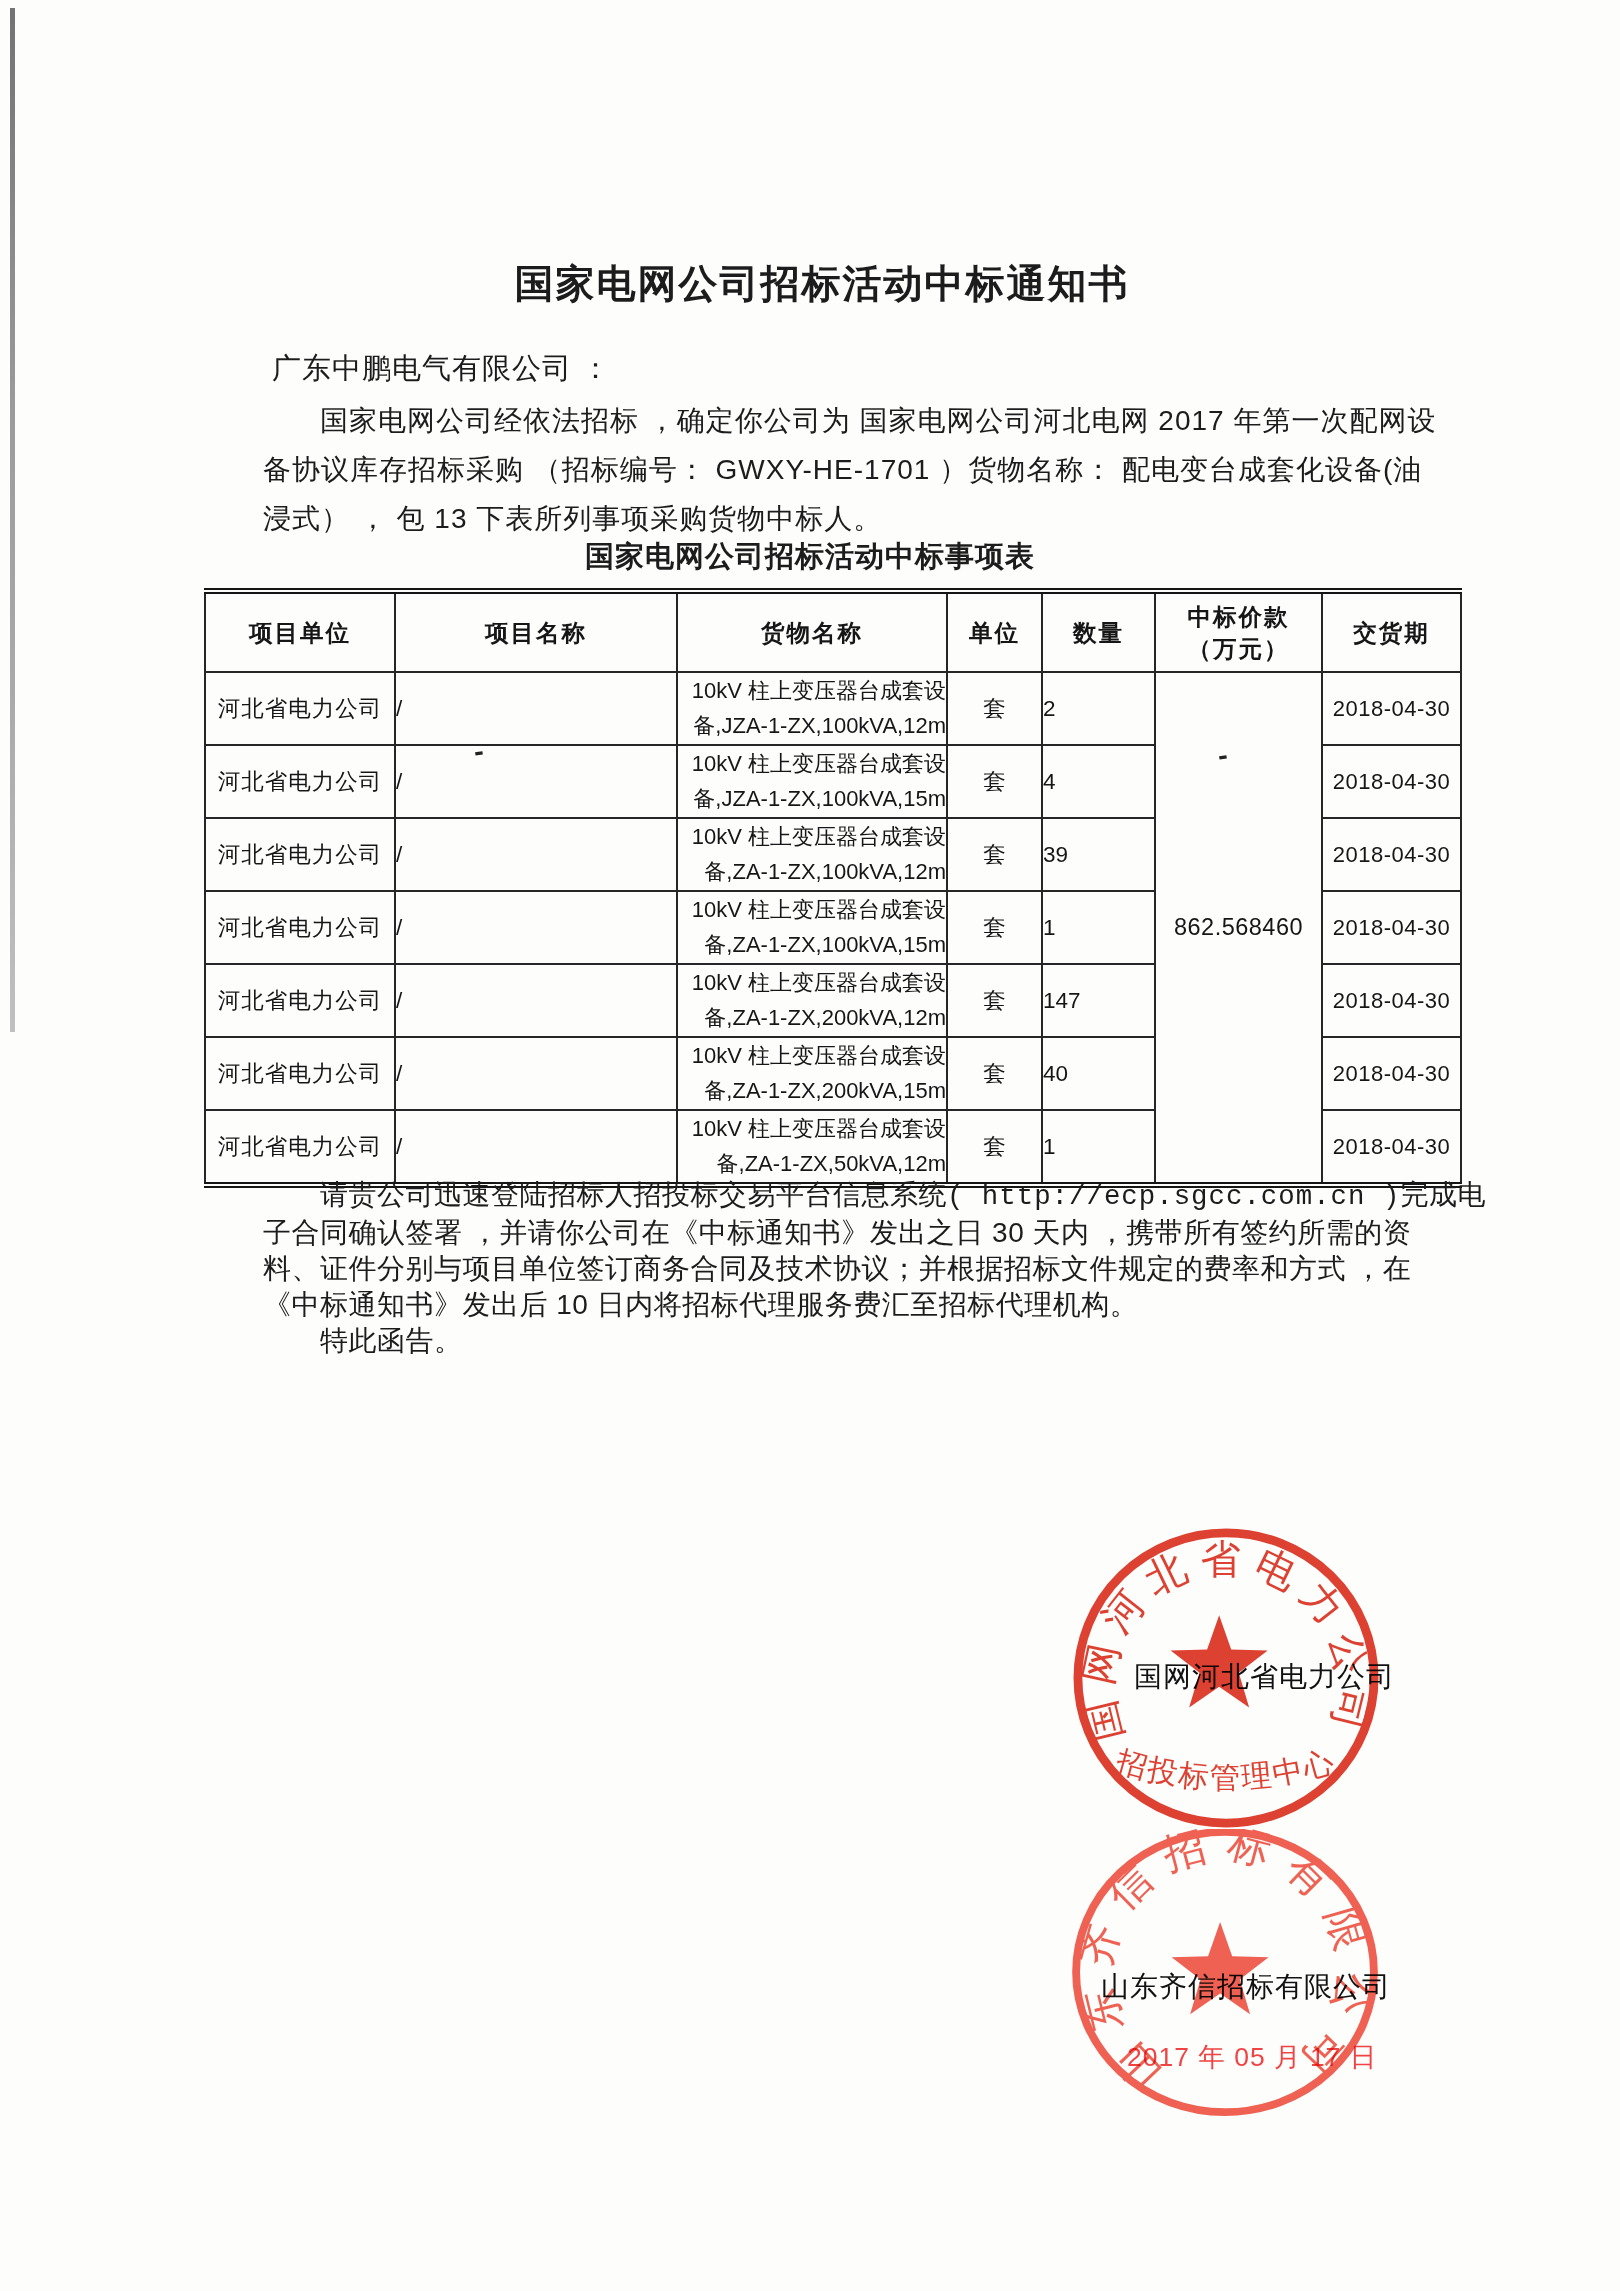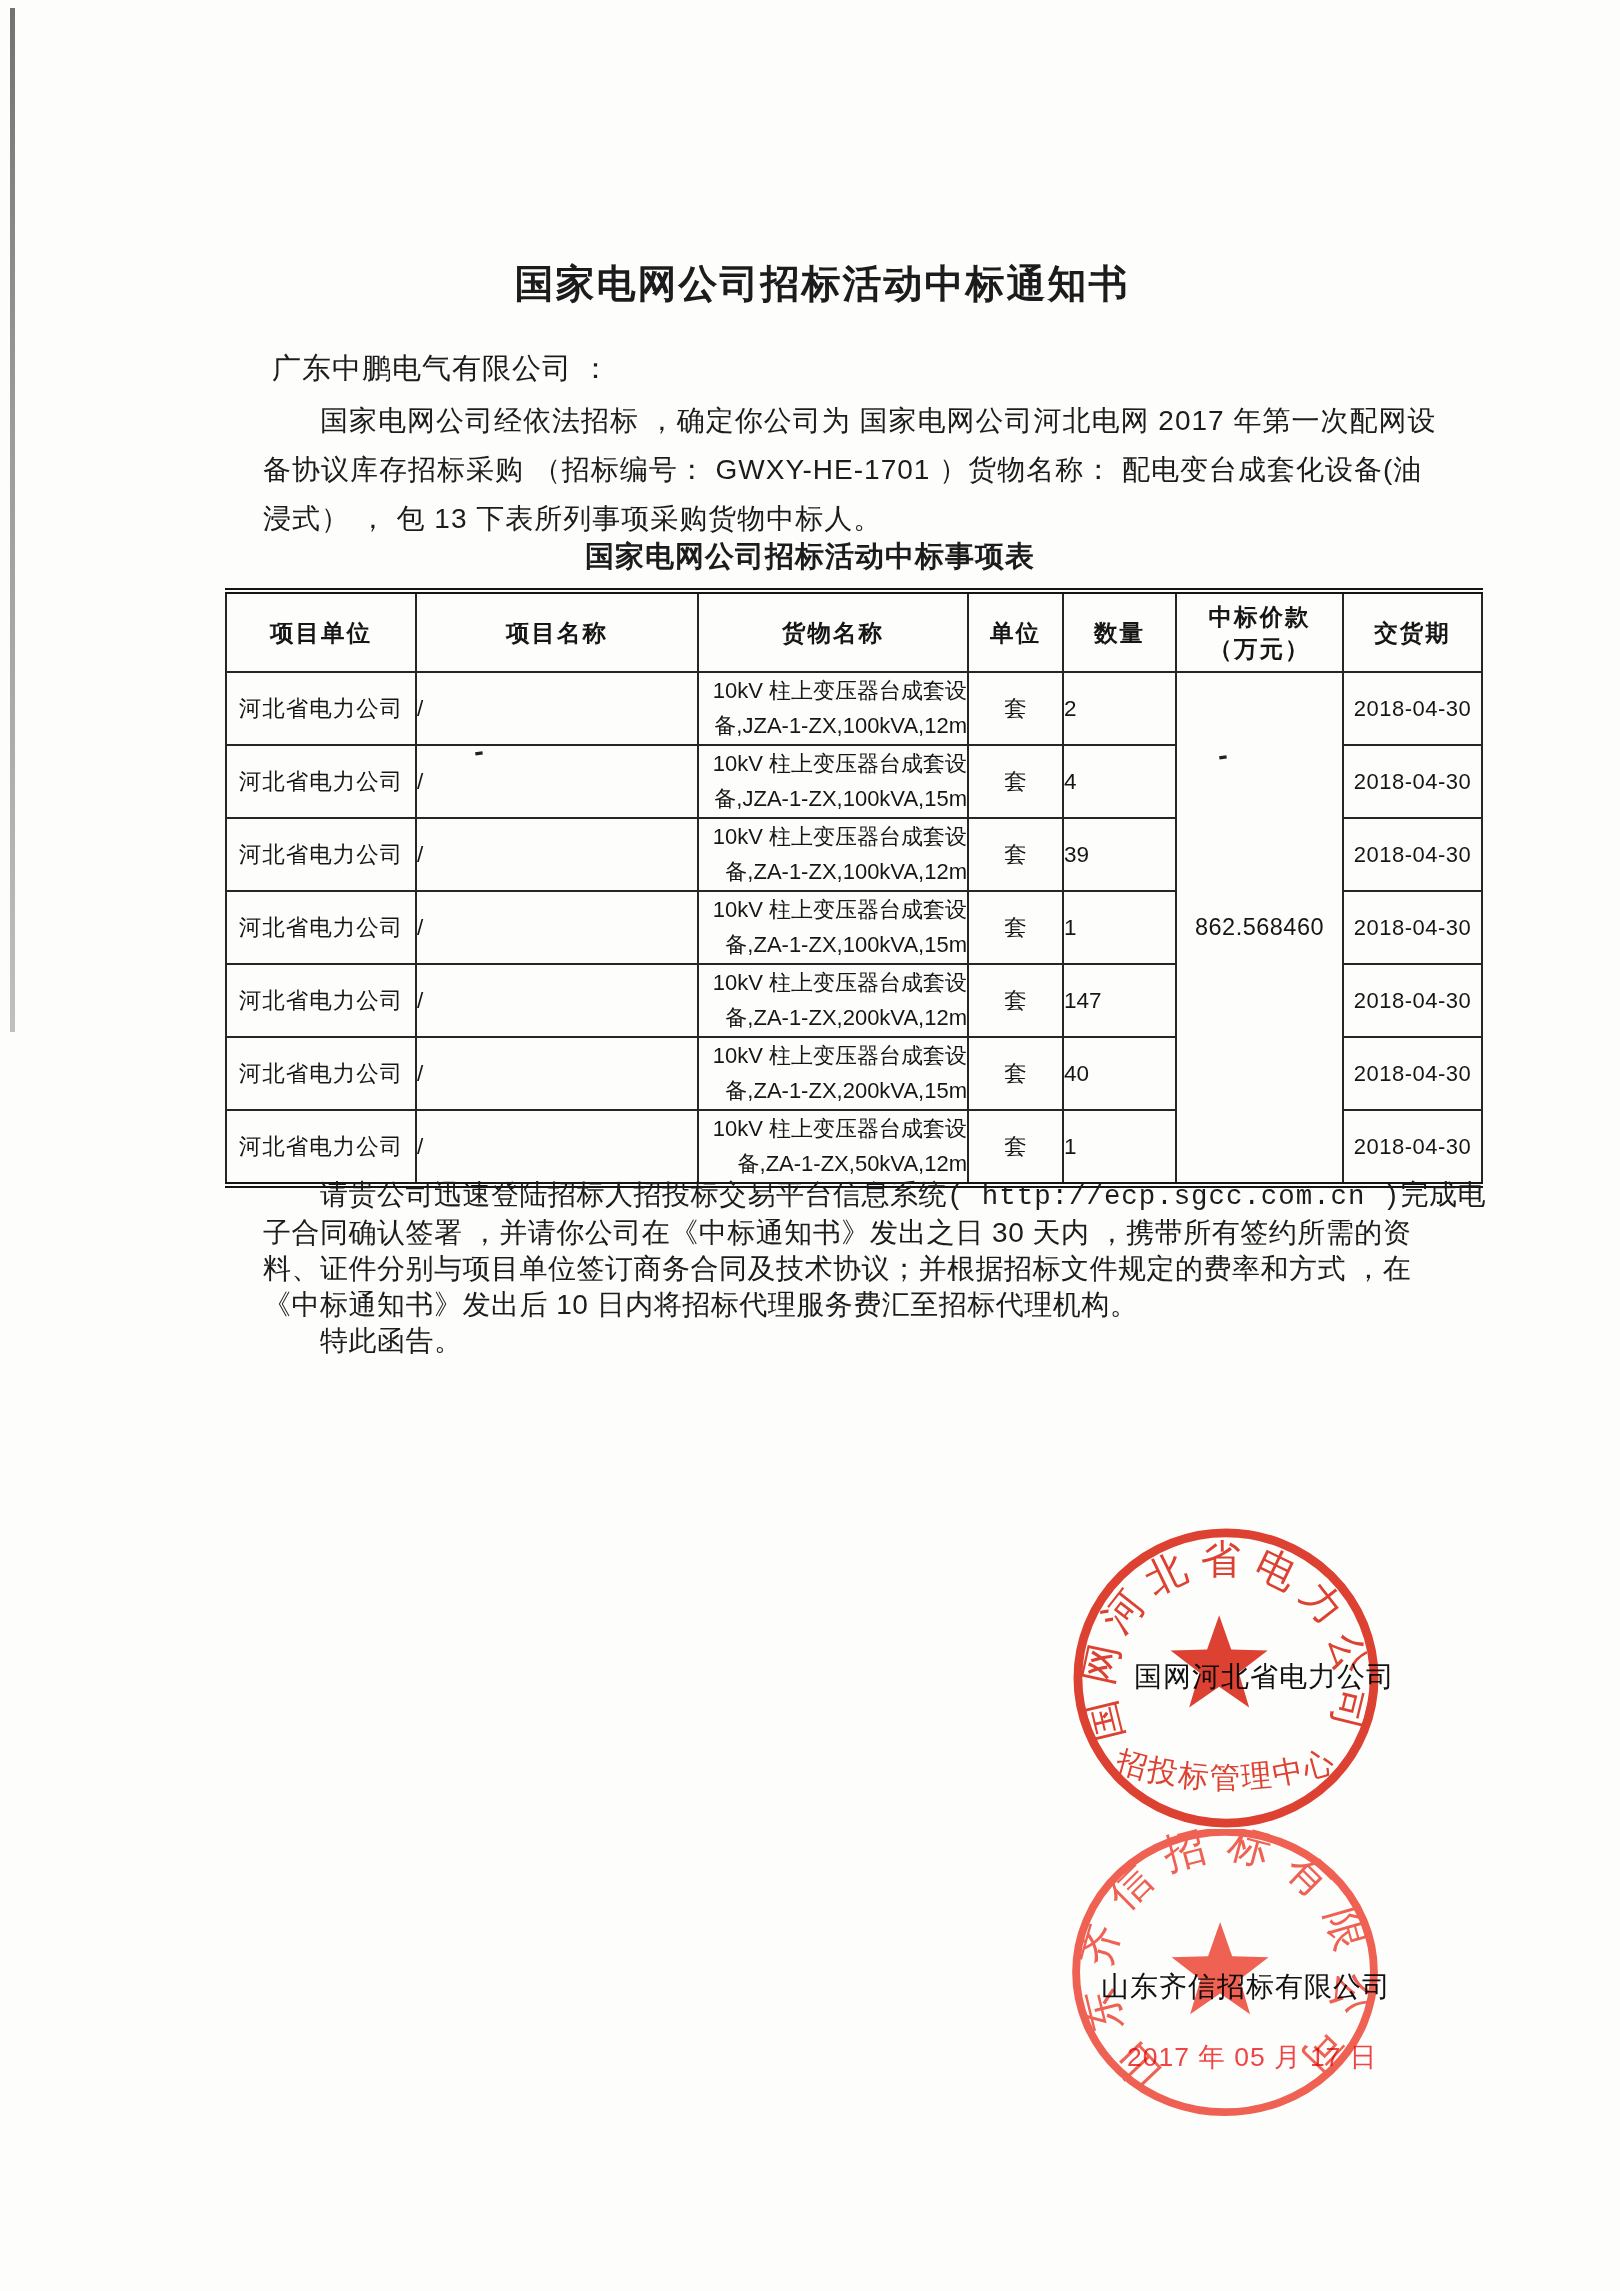--- a/index.html
+++ b/index.html
@@ -27,21 +27,21 @@
   .intro{
     position:absolute;left:263px;top:396px;width:1176px;
     font-size:28px;line-height:49px;letter-spacing:1px;white-space:nowrap;
   }
   .intro .line.indent{ text-indent:57px; }
   .table-caption{
     position:absolute;left:0;top:537px;width:100%;
     text-align:center;font-size:29px;font-weight:bold;letter-spacing:1px;
   }
   table.award{
-    position:absolute;left:225px;top:588px;
+    position:absolute;left:204px;top:588px;
     width:1256px;border-collapse:collapse;table-layout:fixed;
     border-top:6.9px double #151515;border-bottom:6.9px double #151515;
     font-size:22.5px;color:#161616;
   }
   table.award th, table.award td{
     border:2px solid #262626;
     padding:0;
   }
   table.award th{
     height:73px;font-size:23.5px;font-weight:bold;letter-spacing:2px;

